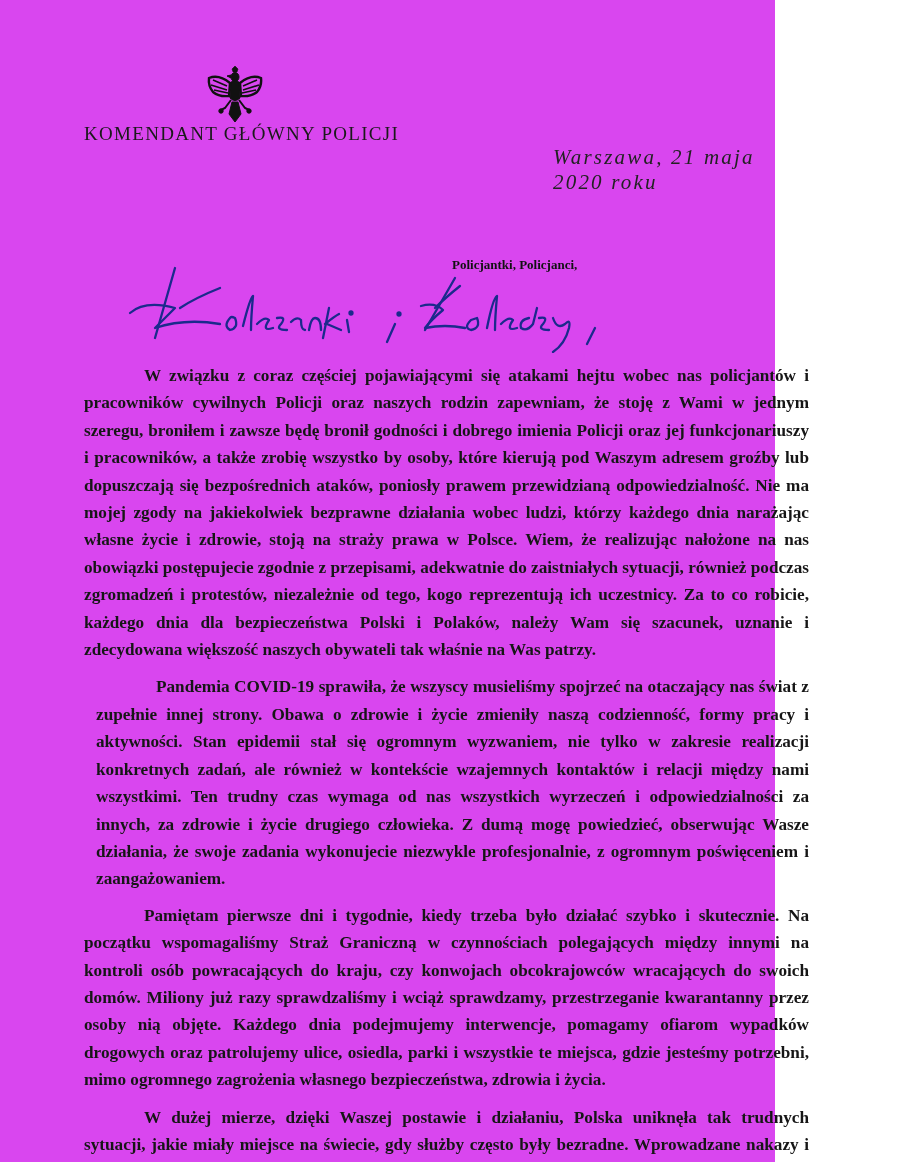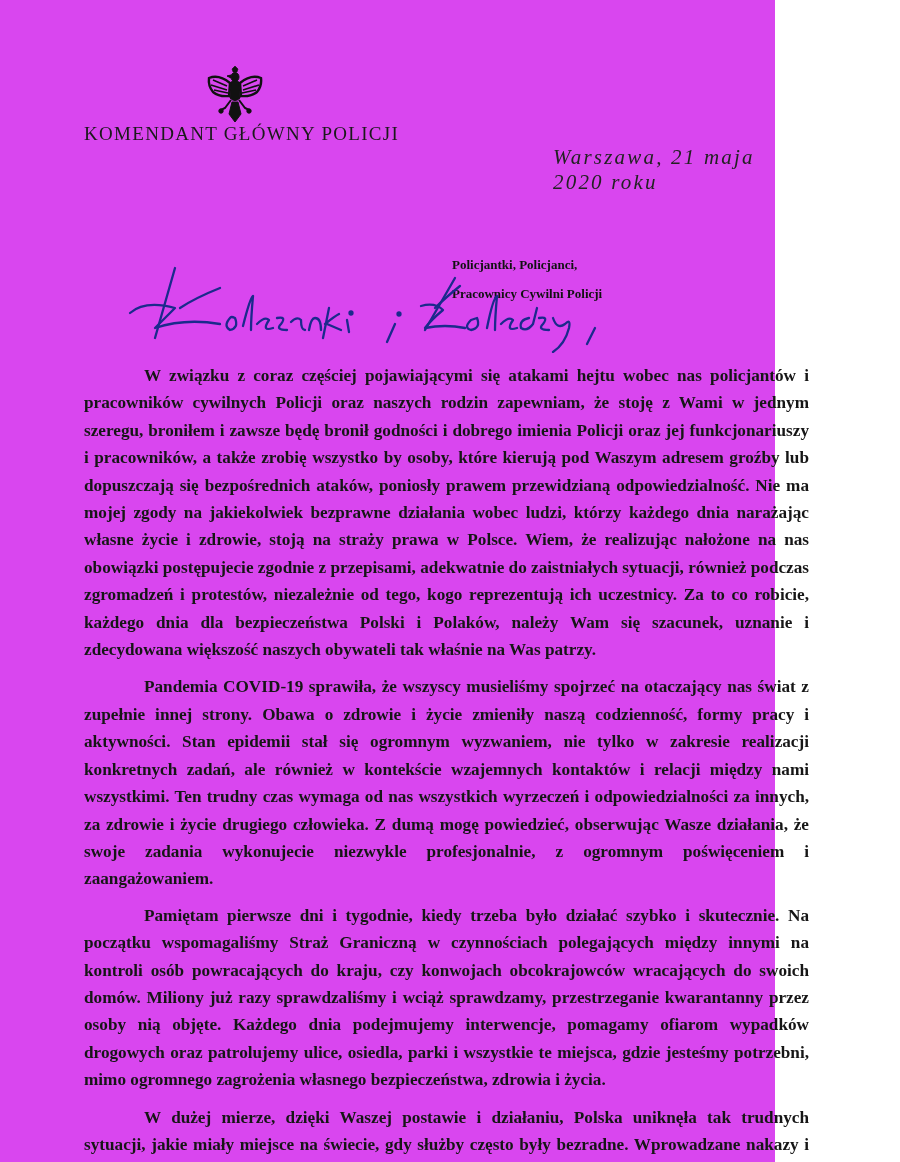--- a/index.html
+++ b/index.html
@@ -29,21 +29,21 @@
   }
 
   .salutation { position: absolute; left: 125px; top: 258px; width: 580px; height: 95px; }
 
   .body-text {
     position: absolute; left: 84px; top: 362px; width: 725px;
     font-size: 17.2px; line-height: 27.4px; color: #161616;
     text-align: justify;
   }
   .body-text p { margin: 0 0 10px 0; text-indent: 60px; font-weight: bold; }
-  .body-text p.p2 { margin-bottom: 9px; }
+  .body-text p.p2 { margin-bottom: 9px; margin-left: 12px; }
 </style>
 </head>
 <body>
 
 <div class="page">
 
   <svg class="emblem" viewBox="0 0 60 58">
     <g fill="#111" stroke="#111">
       <path d="M27 3 L30 0 L33 3 L32 6 L28 6 Z" stroke-width="0.6"></path>
       <ellipse cx="30" cy="11" rx="4" ry="4.5"></ellipse>
@@ -59,21 +59,20 @@
       <circle cx="44" cy="45" r="2.2"></circle>
     </g>
   </svg>
 
   <div class="institution">KOMENDANT GŁÓWNY POLICJI</div>
 
   <div class="date">Warszawa, 21 maja 2020 roku</div>
 
   <div class="addressee">
     <div>Policjantki, Policjanci,</div>
-    <div>Pracownicy Cywilni Policji</div>
   </div>
 
   <svg class="salutation" viewBox="0 0 580 95" aria-label="Koleżanki i Koledzy,">
     <g fill="none" stroke="#1b2a8c" stroke-width="2.3" stroke-linecap="round" stroke-linejoin="round">
 
       <path d="M50 10 L30 80"></path>
       <path d="M95 30 Q70 40 55 50"></path>
       <path d="M5 55 Q20 42 50 50 Q40 60 30 70 Q60 60 95 66"></path>
 
       <path d="M105 60 Q98 68 105 72 Q114 70 110 60 Q106 58 105 60"></path>

